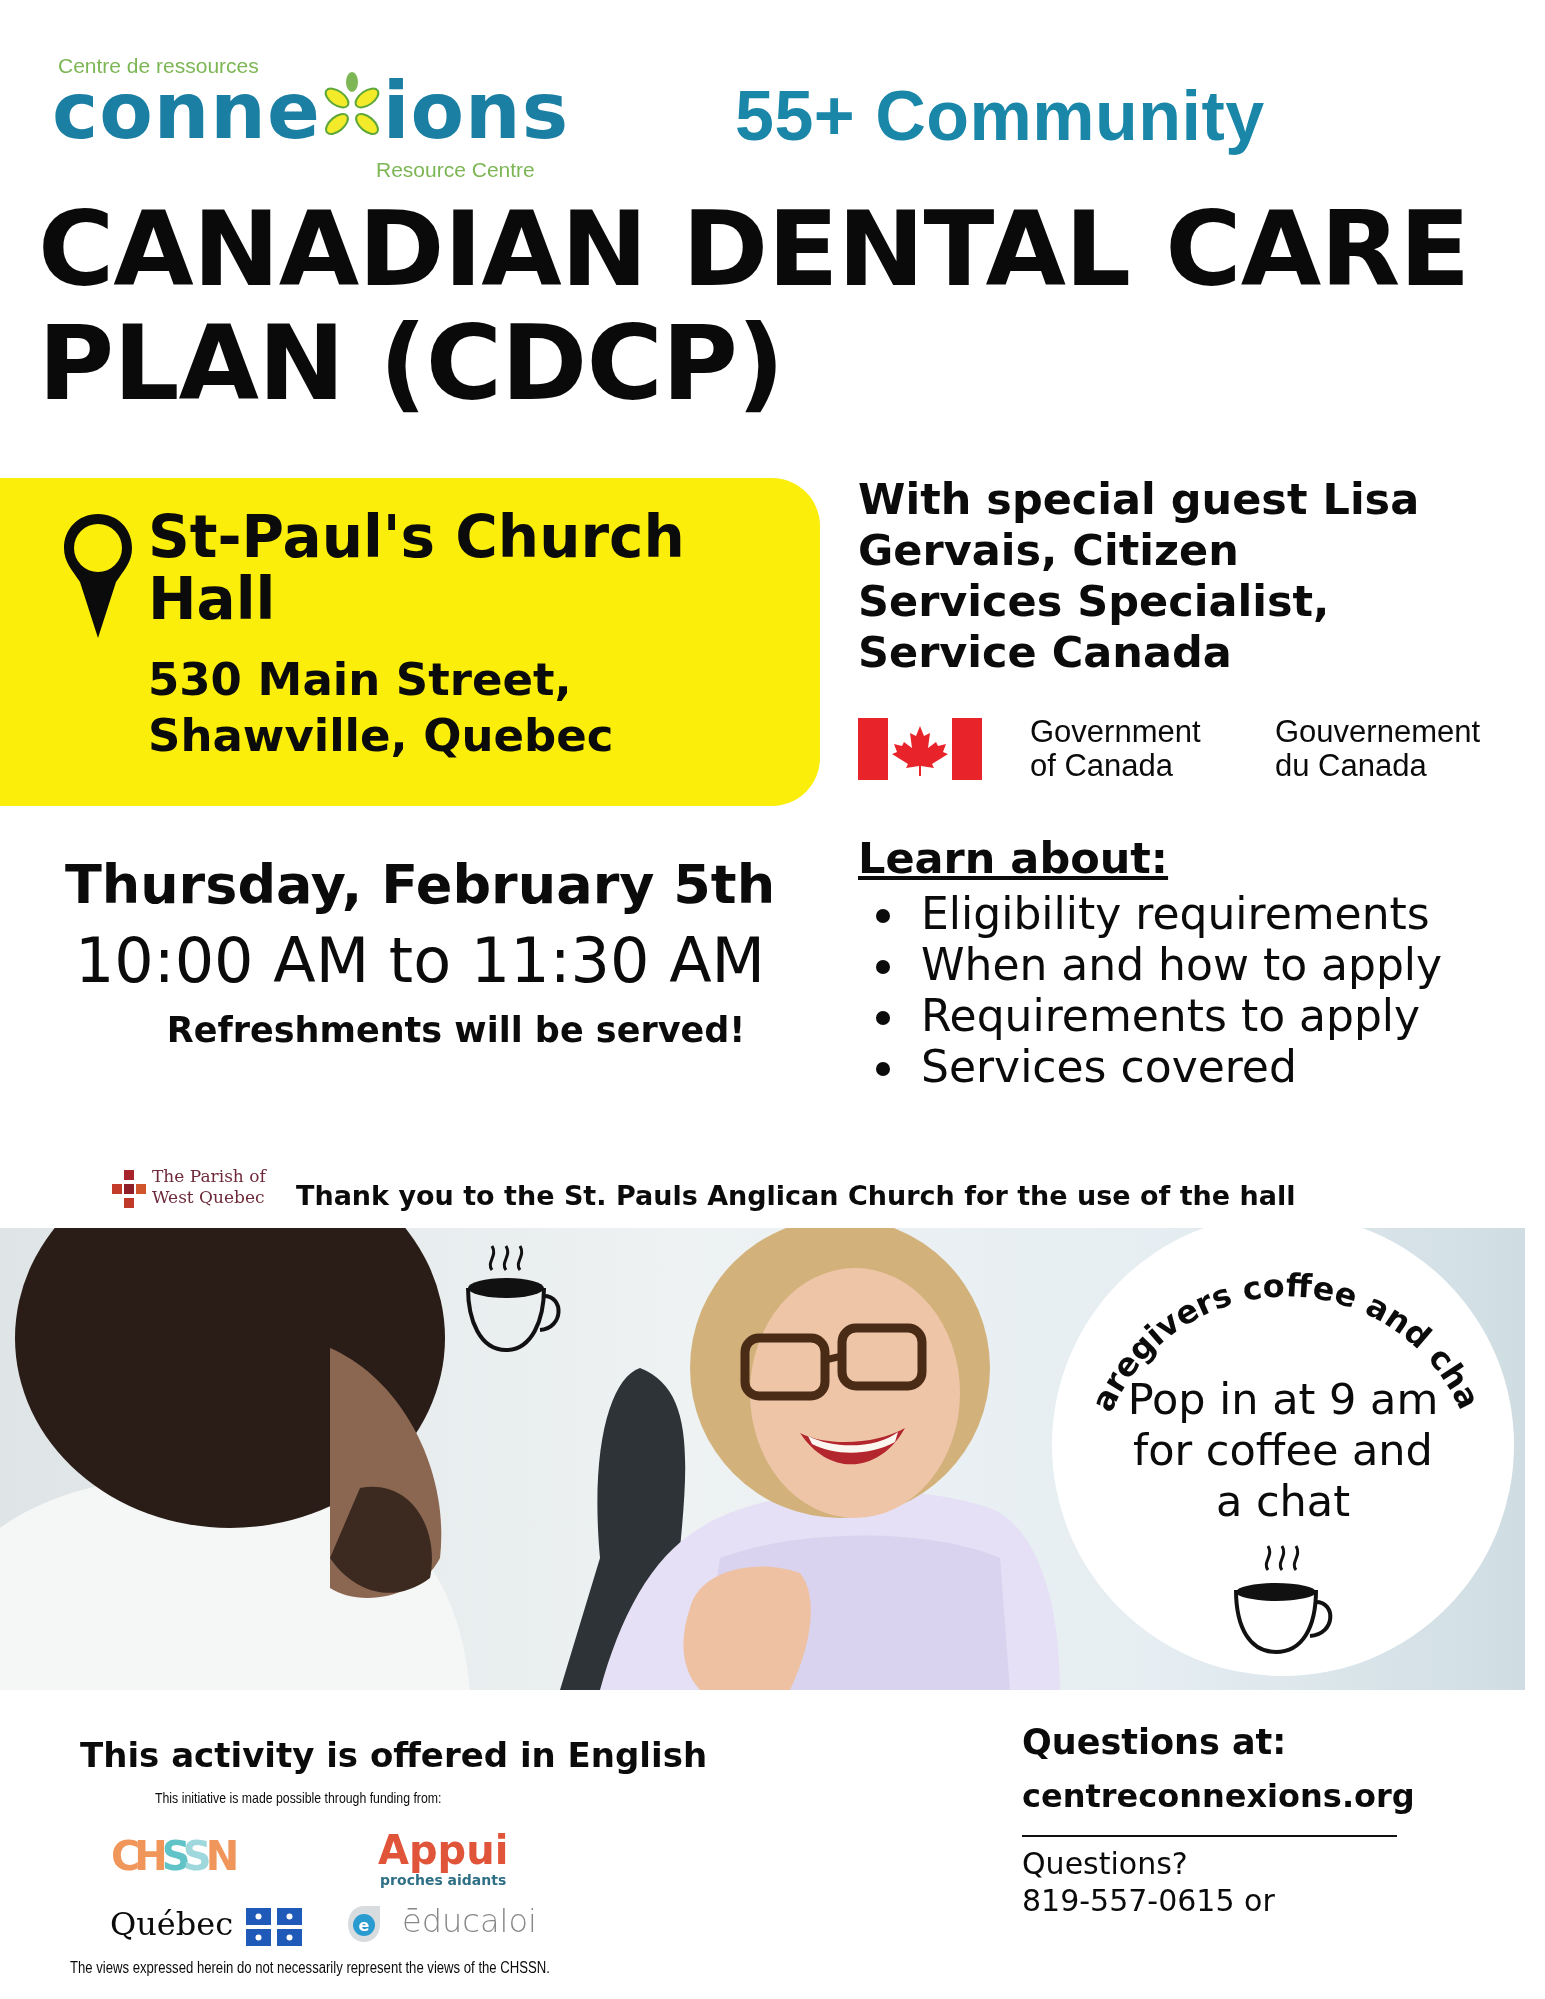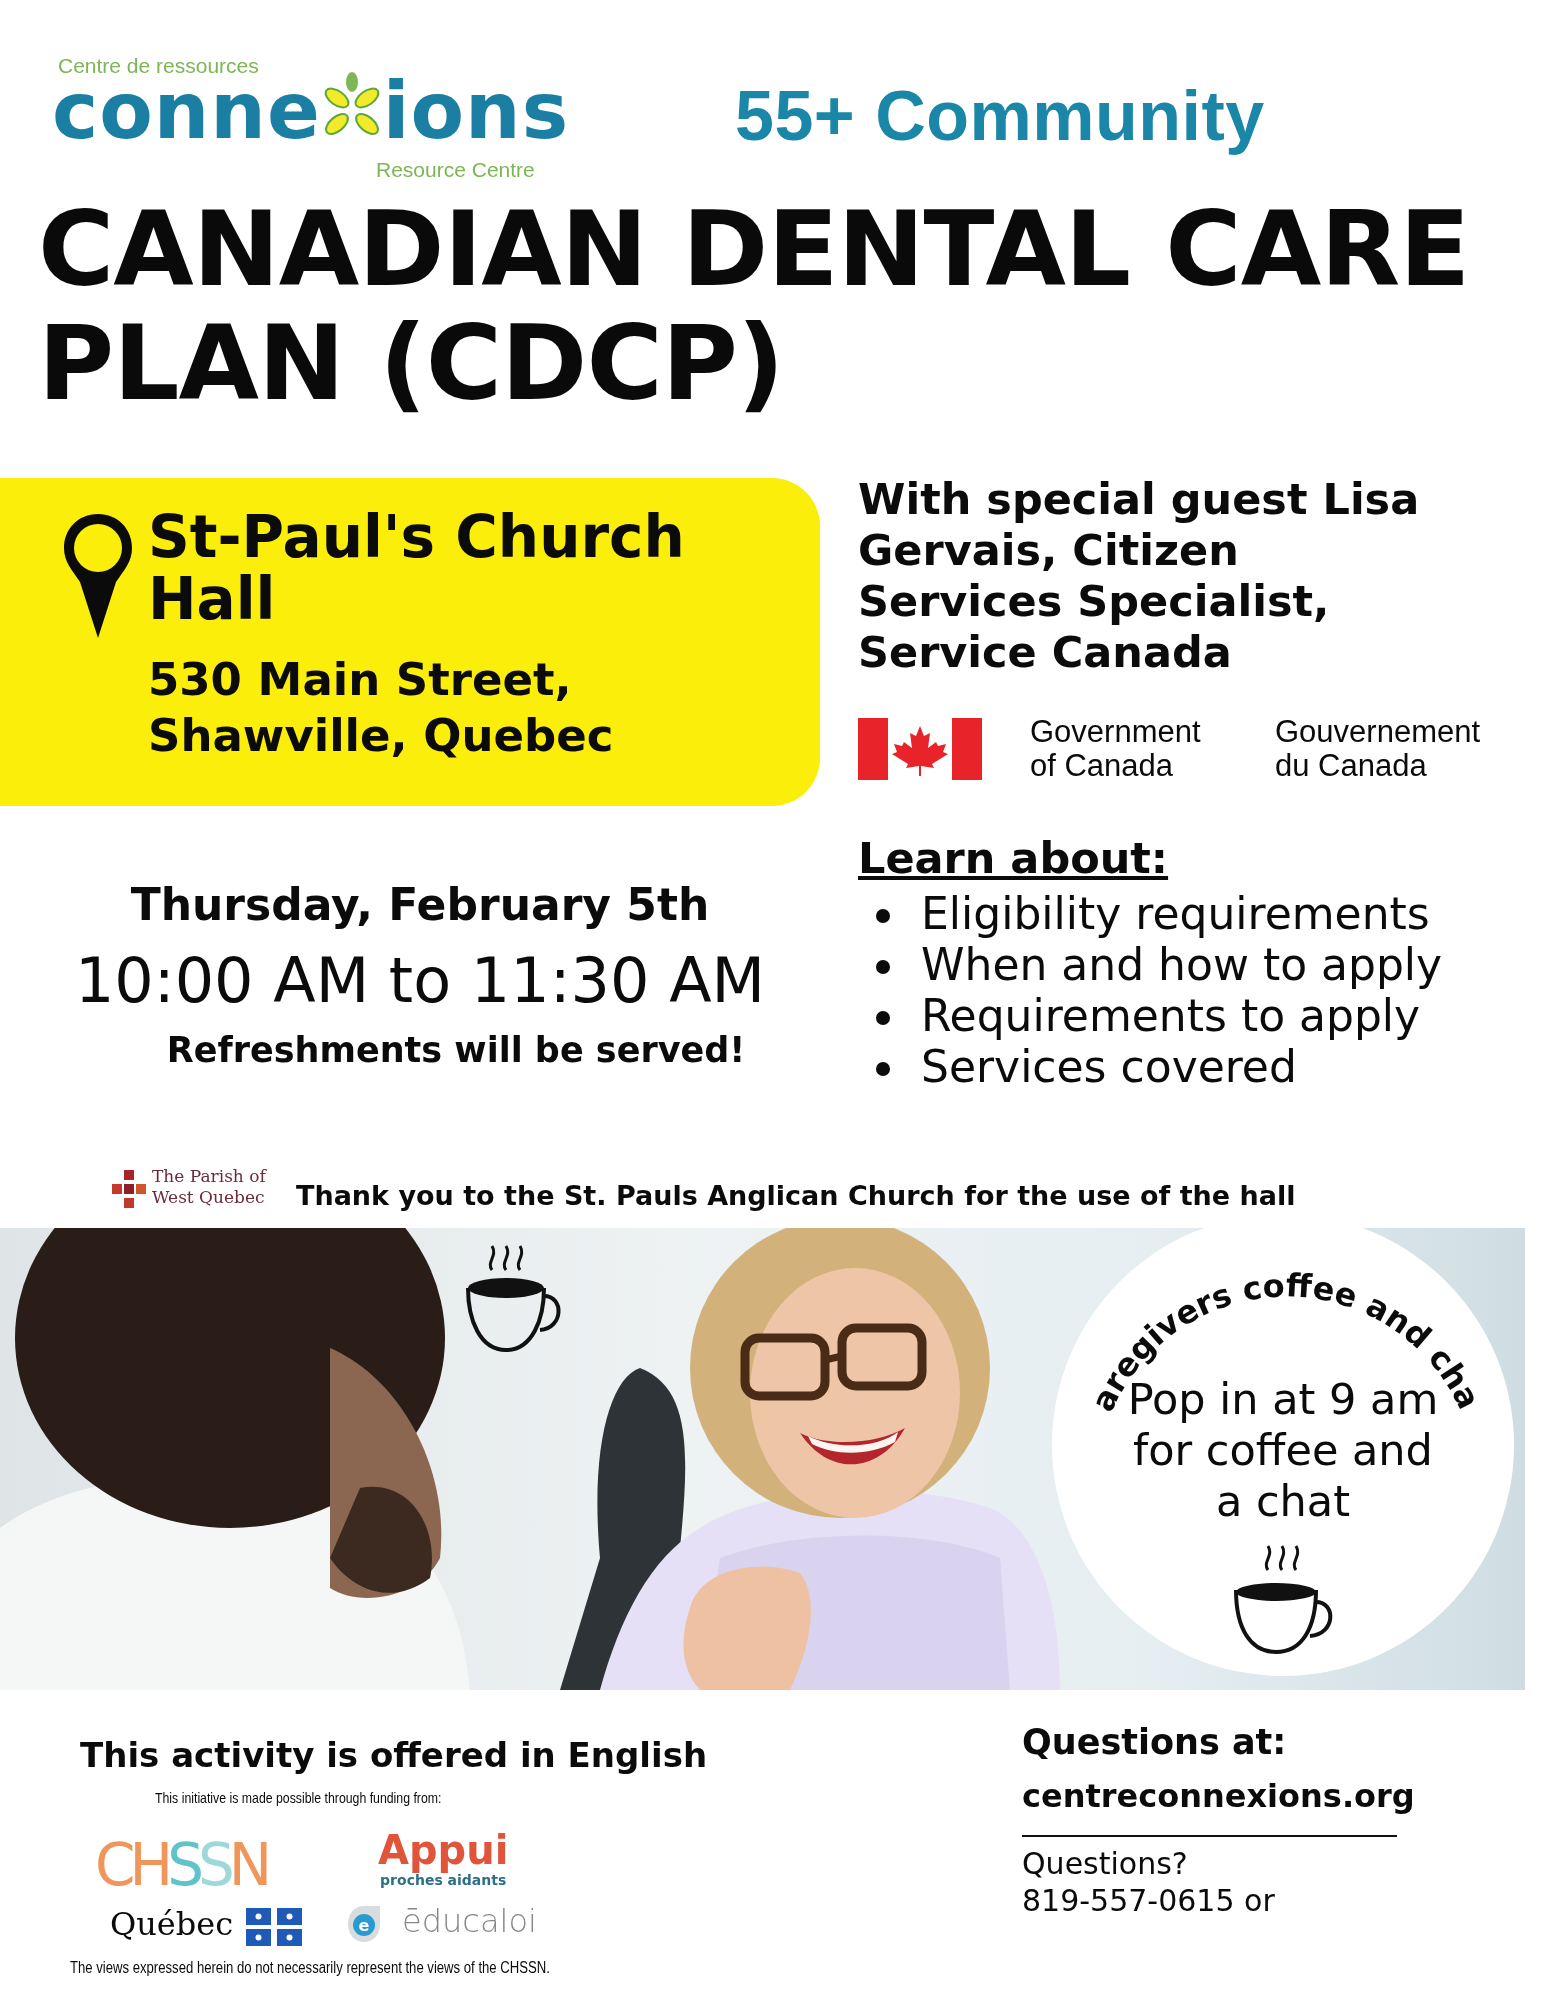--- a/index.html
+++ b/index.html
@@ -23,21 +23,21 @@
   .address { left:148px; top:652px; font-family:"DejaVu Sans", sans-serif; font-weight:bold; font-size:45px; line-height:56px; }
 
   
   .guest { left:858px; top:474px; width:660px; font-family:"DejaVu Sans", sans-serif; font-weight:bold; font-size:43px; line-height:51px; }
   .flag { left:858px; top:718px; width:124px; height:62px; }
   .gov-en { left:1030px; top:715px; font-family:"Liberation Sans", sans-serif; font-size:31px; line-height:34px; }
   .gov-fr { left:1275px; top:715px; font-family:"Liberation Sans", sans-serif; font-size:31px; line-height:34px; }
 
   
   .date-block { left:40px; top:850px; width:760px; text-align:center; }
-  .date { font-family:"DejaVu Sans", sans-serif; font-weight:bold; font-size:44px; line-height:70px;margin-top:20px; }
+  .date { font-family:"DejaVu Sans", sans-serif; font-weight:bold; font-size:54px; line-height:70px; }
   .time { font-family:"DejaVu Sans", sans-serif; font-size:62px; line-height:82px; }
   .refresh { font-family:"DejaVu Sans", sans-serif; font-weight:bold; font-size:35px; line-height:56px; text-align:center; margin-left:72px; }
 
   
   .learn-title { left:858px; top:833px; font-family:"DejaVu Sans", sans-serif; font-weight:bold; font-size:43px;text-decoration:underline; }
   .learn-list { left:858px; top:888px; margin:0; padding:0; list-style:none; }
   .learn-list li { font-family:"DejaVu Sans", sans-serif; font-size:44px; line-height:51px; position:relative; padding-left:63px; }
   .learn-list li .dot { position:absolute; left:18px; top:21px; width:14px; height:14px; border-radius:50%; background:#0b0b0b; }
 
   
@@ -52,21 +52,21 @@
 
   .circle { left:1052px; top:1214px; width:462px; height:462px; border-radius:50%; background:#ffffff; }
   .circle-arc { position:absolute; left:0; top:0; width:462px; height:462px; }
   .pop { position:absolute; left:0; top:160px; width:462px; text-align:center; font-family:"DejaVu Sans", sans-serif; font-size:43px; line-height:51px; }
   .cup-big { position:absolute; left:176px; top:328px; width:110px; height:116px; }
   .cup-small { left:460px; top:1240px; width:110px; height:118px; }
 
   
   .offered { left:80px; top:1735px; font-family:"DejaVu Sans", sans-serif; font-weight:bold; font-size:34px; }
   .funding { left:155px; top:1789px; font-family:"Liberation Sans", sans-serif; font-size:15px; transform:scaleX(0.82); transform-origin:left; }
-  .chssn { left:95px; top:1836px; font-family:"DejaVu Sans", sans-serif; font-size:58px; font-weight:normal; letter-spacing:-6px; line-height:1; }
+  .chssn { left:111px; top:1836px; font-family:"DejaVu Sans", sans-serif; font-size:40px; font-weight:bold; letter-spacing:-6px; line-height:1; }
   .appui { left:378px; top:1828px; text-align:center; }
   .appui-main { font-family:"DejaVu Sans", sans-serif; font-weight:bold; font-size:40px; color:#e0553a; line-height:44px; }
   .appui-sub { font-family:"DejaVu Sans", sans-serif; font-weight:bold; font-size:14px; color:#2e6f86; }
   .quebec { left:110px; top:1905px; font-family:"DejaVu Serif", serif; font-size:32px; }
   .quebec-flag { left:246px; top:1908px; width:56px; height:38px; }
   .educaloi-icon { left:346px; top:1904px; width:36px; height:40px; }
   .educaloi { left:402px; top:1902px; font-family:"DejaVu Sans", sans-serif; font-size:32px; color:#888; font-weight:200; }
   .disclaimer { left:70px; top:1959px; font-family:"Liberation Sans", sans-serif; font-size:16px; transform:scaleX(0.82); transform-origin:left; }
 
   .register-label { left:1022px; top:1722px; font-family:"DejaVu Sans", sans-serif; font-weight:bold; font-size:35px; }

